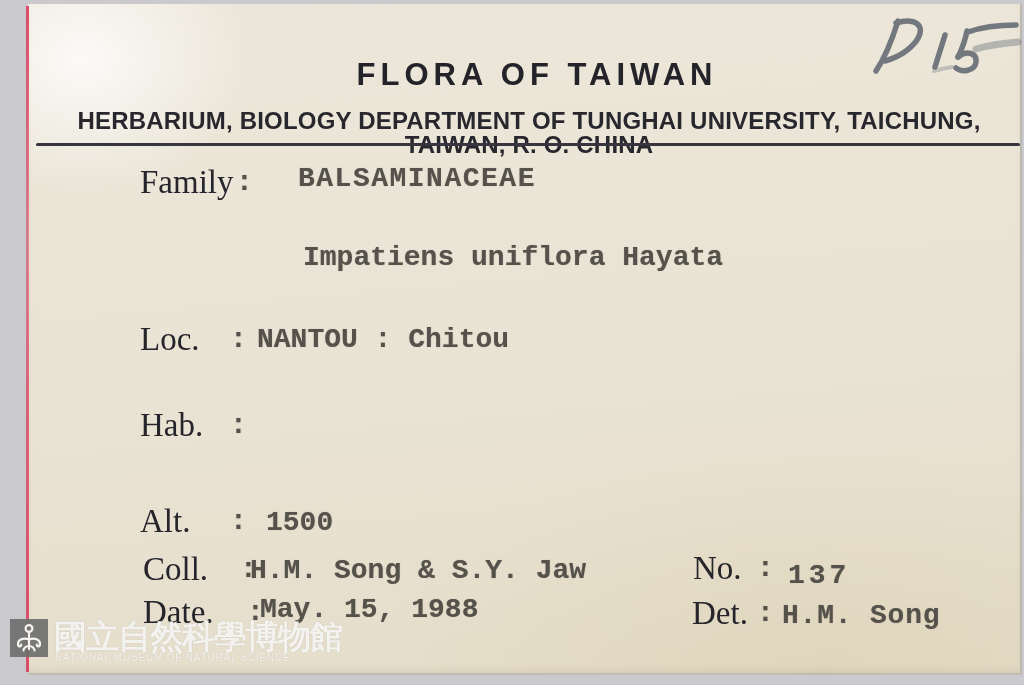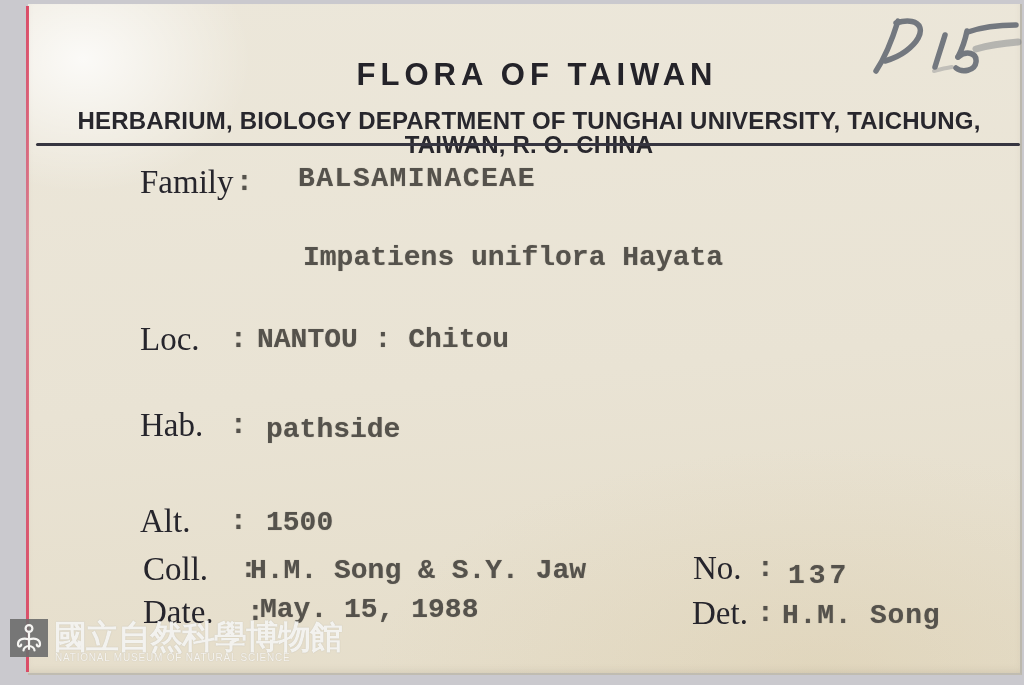--- a/index.html
+++ b/index.html
@@ -89,21 +89,20 @@
     <span class="val val-family" style="left:270px;top:161px">BALSAMINACEAE</span>
 
     <span class="val" style="left:275px;top:240px">Impatiens uniflora Hayata</span>
 
     <span class="lbl" style="left:112px;top:319px">Loc.</span>
     <span class="sep" style="left:202px;top:322px">:</span>
     <span class="val" style="left:229px;top:322px">NANTOU : Chitou</span>
 
     <span class="lbl" style="left:112px;top:405px">Hab.</span>
     <span class="sep" style="left:202px;top:408px">:</span>
-    <span class="val" style="left:238px;top:412px">pathside</span>
 
     <span class="lbl" style="left:112px;top:501px">Alt.</span>
     <span class="sep" style="left:202px;top:504px">:</span>
     <span class="val" style="left:238px;top:505px">1500</span>
 
     <span class="lbl" style="left:115px;top:549px">Coll.</span>
     <span class="sep" style="left:212px;top:552px">:</span>
     <span class="val" style="left:222px;top:553px">H.M. Song &amp; S.Y. Jaw</span>
 
     <span class="lbl" style="left:115px;top:592px">Date.</span>

